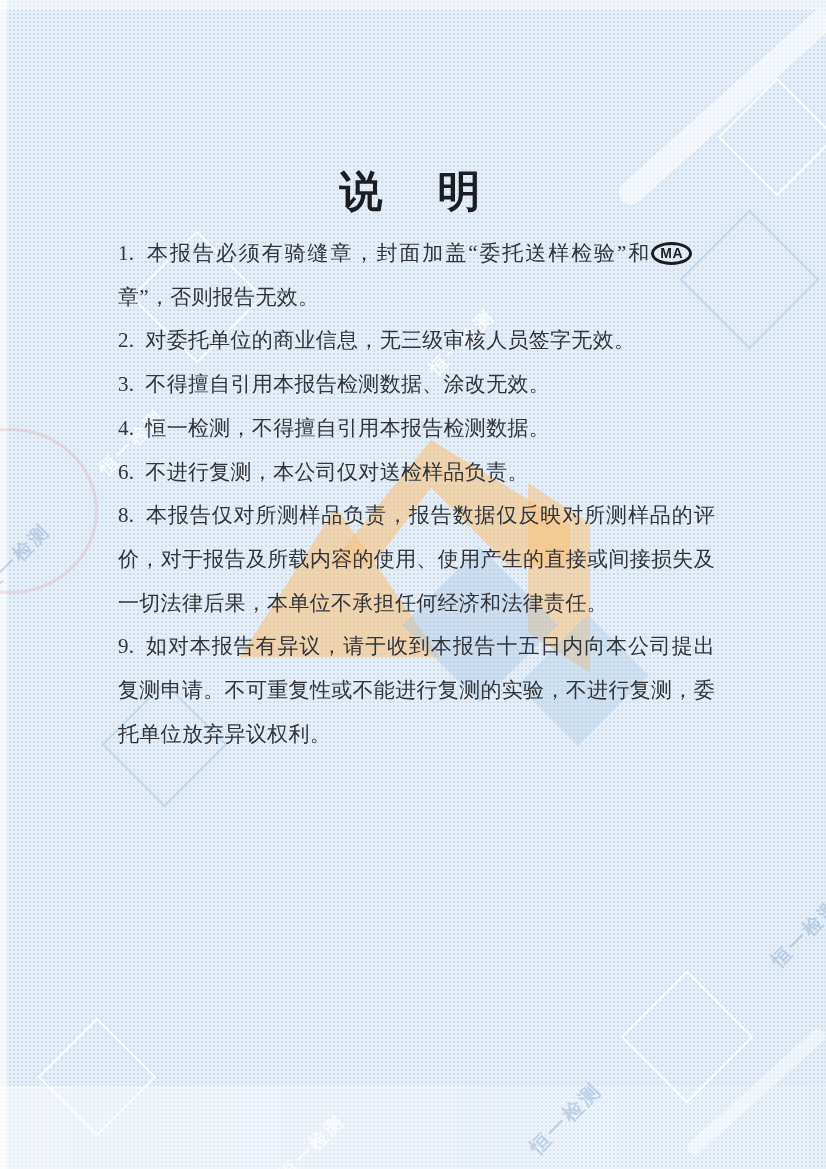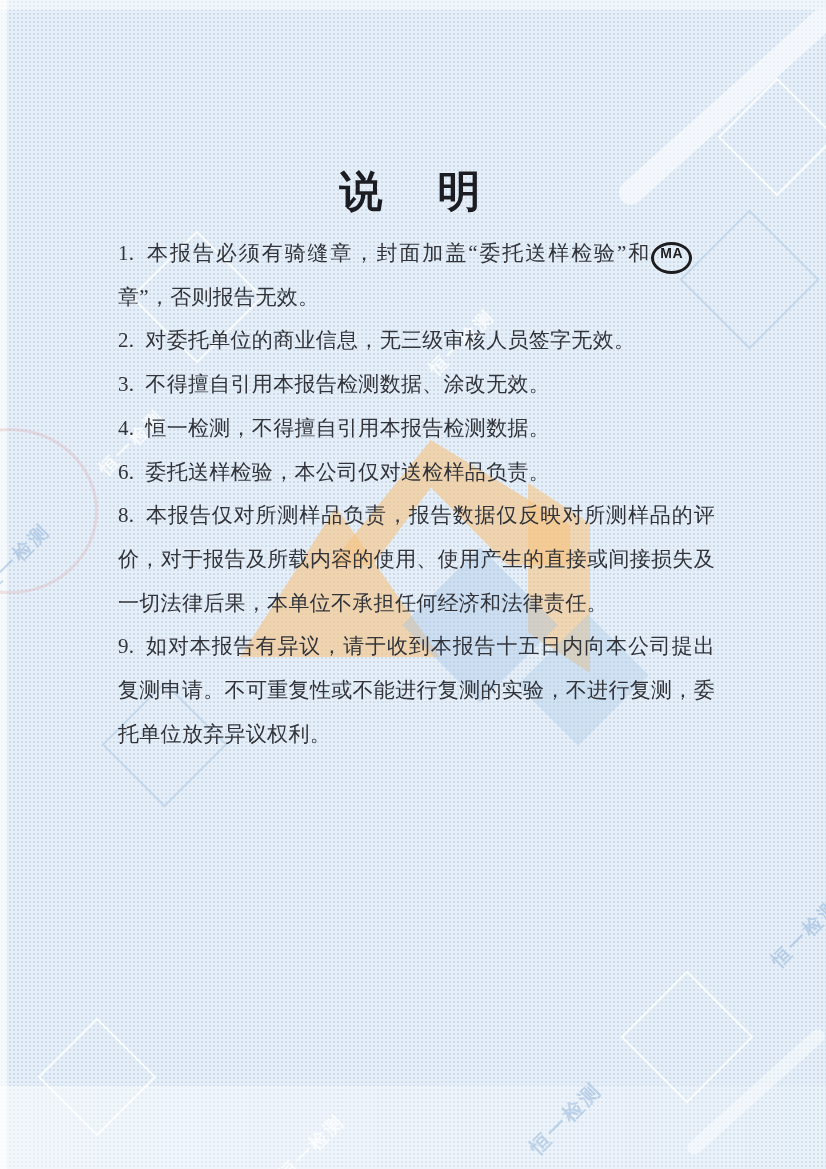--- a/index.html
+++ b/index.html
@@ -106,21 +106,21 @@
   }
   .body-block p {
     margin:0; line-height:43.7px;
     text-align: justify;
   }
   .num { margin-right:11px; }
   .cma {
     display:inline-block;
     border: 3.5px solid #1d1d1f;
     border-radius: 50%;
-    padding: 0px 6px 10px 6px;
+    padding: 0px 6px 1px 6px;
     font-family: "Liberation Sans", "DejaVu Sans", sans-serif;
     font-size: 14px; line-height: 16px;
     font-weight: bold; color:#1d1d1f;
     letter-spacing: 0.5px;
     vertical-align: 2px;
   }
 </style>
 </head>
 <body>
 
@@ -156,18 +156,18 @@
 
   <div class="stamp-arc"></div>
 
   <h1 class="title">说　明</h1>
 
   <div class="body-block">
     <p><span class="num">1.</span><span>本报告必须有骑缝章，封面加盖“委托送样检验”和</span><span class="cma">MA</span><span>　章”，否则报告无效。</span></p>
     <p><span class="num">2.</span><span>对委托单位的商业信息，无三级审核人员签字无效。</span></p>
     <p><span class="num">3.</span><span>不得擅自引用本报告检测数据、涂改无效。</span></p>
     <p><span class="num">4.</span><span>恒一检测，不得擅自引用本报告检测数据。</span></p>
-    <p><span class="num">6.</span><span>委托送样检验，本公司仅对送检样品负责。</span></p>
+    <p><span class="num">6.</span><span>不进行复测，本公司仅对送检样品负责。</span></p>
     <p><span class="num">8.</span><span>本报告仅对所测样品负责，报告数据仅反映对所测样品的评价，对于报告及所载内容的使用、使用产生的直接或间接损失及一切法律后果，本单位不承担任何经济和法律责任。</span></p>
     <p><span class="num">9.</span><span>如对本报告有异议，请于收到本报告十五日内向本公司提出复测申请。不可重复性或不能进行复测的实验，不进行复测，委托单位放弃异议权利。</span></p>
   </div>
 
 </div>
 
 </body></html>

